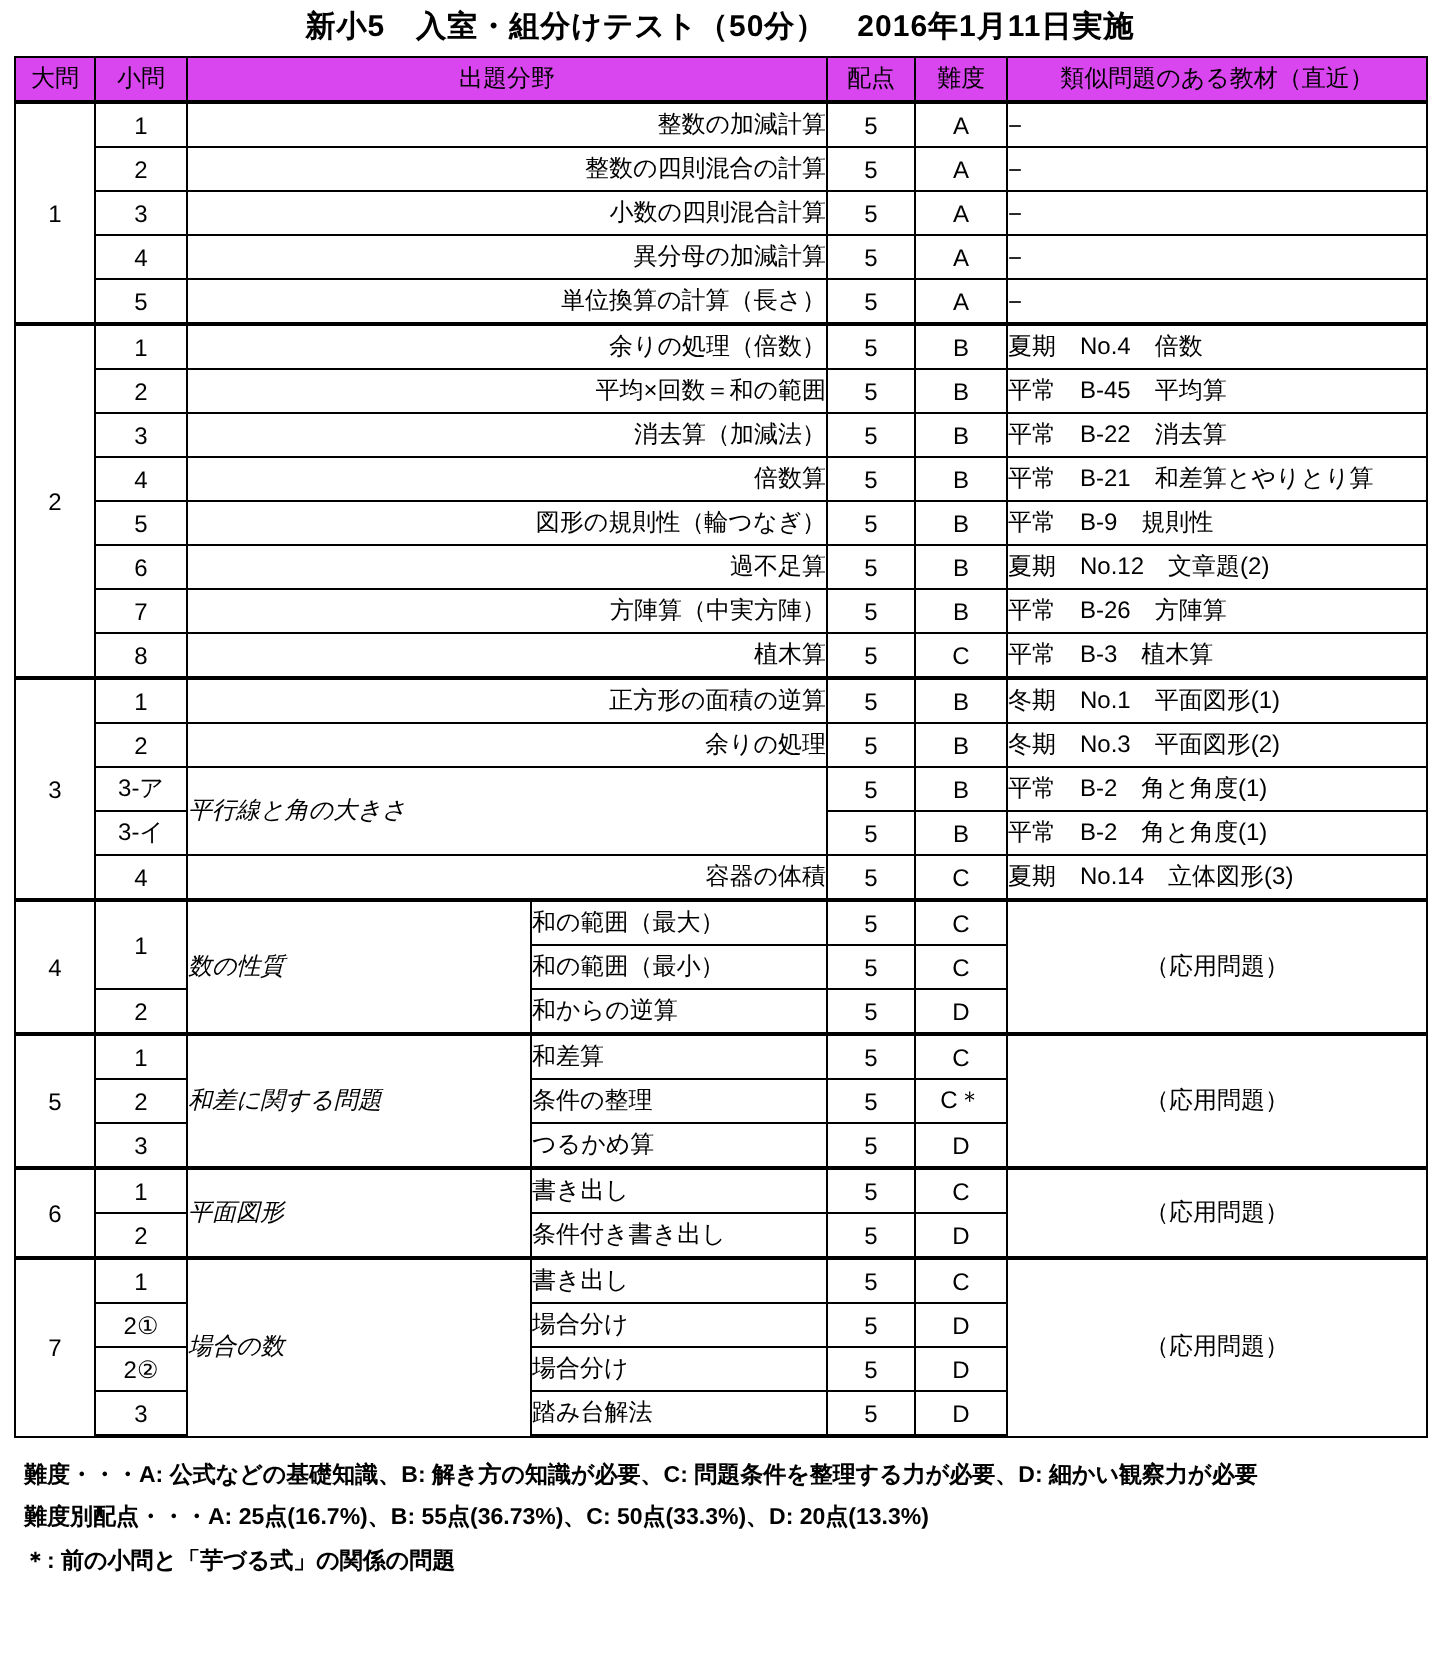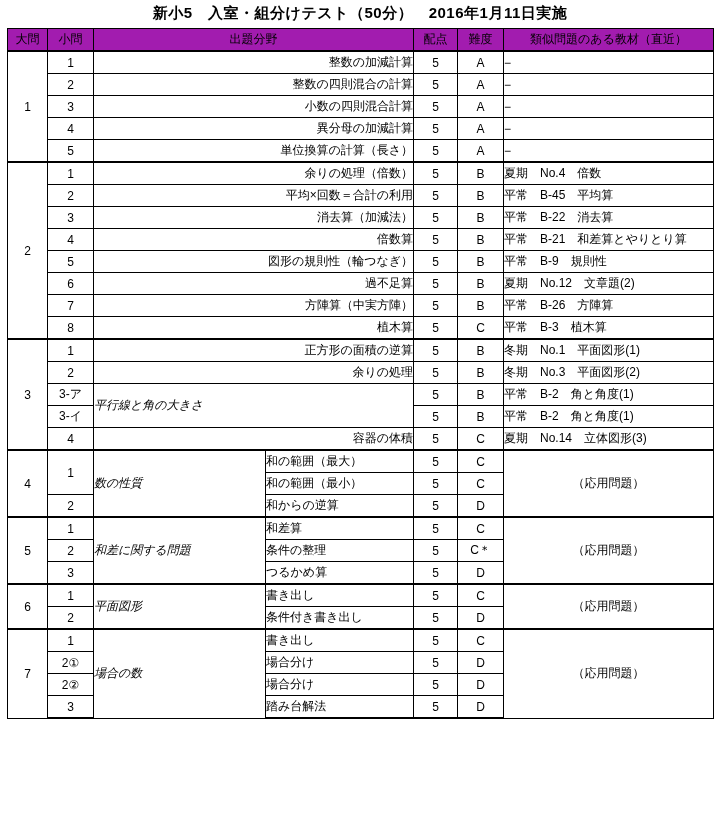--- a/index.html
+++ b/index.html
@@ -80,21 +80,21 @@
     margin-top: 44px;
   }
   .dotted-top { border-top: 1px dotted #000 !important; }
   .footnotes {
     margin: 9px 10px 0 12px;
     font-size: 11.5px;
     line-height: 1.85;
     font-weight: bold;
   }
   .footnotes div { white-space: nowrap; }
-  .thead-row td { background: #a21caf; font-size: 12px; }
+  .thead-row td { background: #d946ef; font-size: 12px; }
 </style>
 </head>
 <body>
 
 <div id="page">
 
   <div class="title">新小5　入室・組分けテスト（50分）　2016年1月11日実施</div>
 
   <table class="grid">
     <colgroup>
@@ -158,21 +158,21 @@
       <tr class="block-start">
         <td class="c-daimon daimon-cell" rowspan="8">2</td>
         <td class="c-shomon">1</td>
         <td class="c-field" colspan="2">余りの処理（倍数）</td>
         <td class="c-haiten">5</td>
         <td class="c-nando">B</td>
         <td class="c-kyozai">夏期　No.4　倍数</td>
       </tr>
       <tr>
         <td class="c-shomon">2</td>
-        <td class="c-field" colspan="2">平均×回数＝合計の利用</td>
+        <td class="c-field" colspan="2">平均×回数＝和の範囲</td>
         <td class="c-haiten">5</td>
         <td class="c-nando">B</td>
         <td class="c-kyozai">平常　B-45　平均算</td>
       </tr>
       <tr>
         <td class="c-shomon">3</td>
         <td class="c-field" colspan="2">消去算（加減法）</td>
         <td class="c-haiten">5</td>
         <td class="c-nando">B</td>
         <td class="c-kyozai">平常　B-22　消去算</td>
@@ -332,14 +332,19 @@
       <tr class="block-end">
         <td class="c-shomon">3</td>
         <td class="c-sub">踏み台解法</td>
         <td class="c-haiten">5</td>
         <td class="c-nando">D</td>
       </tr>
 
     </tbody>
   </table>
 
+  <div class="footnotes">
+    <div>難度・・・A: 公式などの基礎知識、B: 解き方の知識が必要、C: 問題条件を整理する力が必要、D: 細かい観察力が必要</div>
+    <div>難度別配点・・・A: 25点(16.7%)、B: 55点(36.73%)、C: 50点(33.3%)、D: 20点(13.3%)</div>
+    <div>＊: 前の小問と「芋づる式」の関係の問題</div>
+  </div>
 
 </div>
 
 </body></html>

